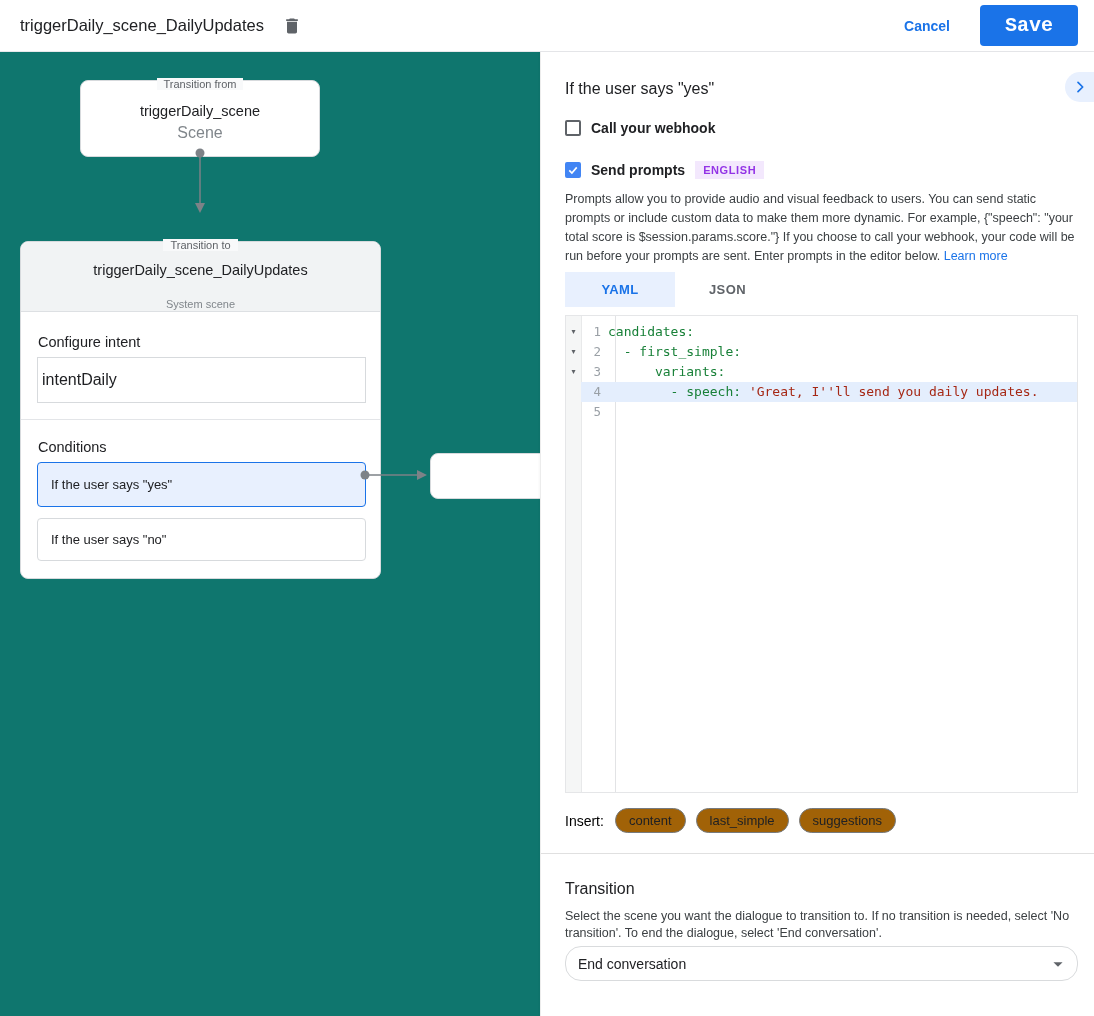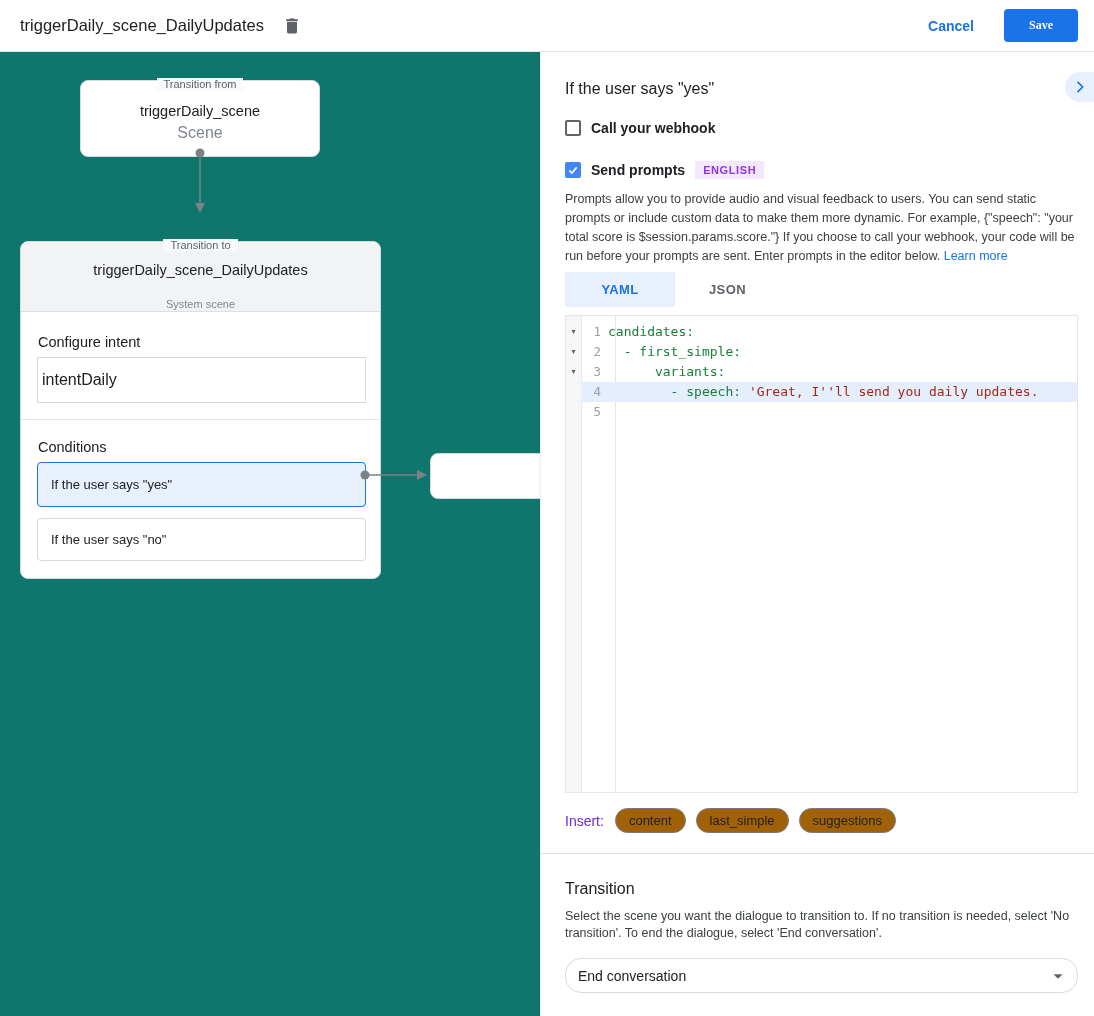--- a/index.html
+++ b/index.html
@@ -8,22 +8,22 @@
 
   
   .topbar { height:52px; background:#fff; border-bottom:1px solid #e7e8eb;
     display:flex; align-items:center; padding:0 16px 0 20px; }
   .topbar-title { font-size:16.5px; color:#202124; }
   .trash-btn { margin-left:16px; width:24px; height:24px; display:flex;
     align-items:center; justify-content:center; cursor:pointer; background:none; border:none; }
   .topbar-spacer { flex:1; }
   .cancel-btn { color:#1a73e8; font-size:14px; font-weight:bold; background:none;
     border:none; margin-right:30px; cursor:pointer; font-family:inherit; }
-  .save-btn { background:#1a73e8; color:#fff; font-size:12px; font-weight:bold;
-    border:none; border-radius:4px; padding:9px 25px; cursor:pointer; font-family:Liberation Serif, serif; }
+  .save-btn { background:#1a73e8; color:#fff; font-size:20px; font-weight:bold;
+    border:none; border-radius:4px; padding:9px 25px; cursor:pointer; font-family:Liberation Mono, monospace; }
 
   .main { display:flex; height:964px; }
 
   
   .canvas { width:540px; position:relative; background:#0f766e; overflow:hidden; flex:none; }
   .node { position:absolute; background:#fff; border:1px solid #d7dadd; border-radius:8px; }
   .node-legend { position:absolute; top:-7px; left:0; right:0; text-align:center; pointer-events:none; }
   .node-legend span { background:#f8f9fa; padding:0 7px; font-size:11px; color:#5f6368; }
   .from-node { left:80px; top:28px; width:240px; height:77px; text-align:center; }
   .from-node .nt { margin-top:22px; font-size:14.5px; color:#202124; }
@@ -81,28 +81,28 @@
   .ed-row { display:flex; height:20px; align-items:center; position:relative; z-index:1; }
   .ed-row.hl { background:linear-gradient(to right, transparent 15px, #e4eefd 15px); }
   .fold { width:15px; text-align:center; font-size:8px; color:#5f6368;
     font-family:"DejaVu Sans",sans-serif; flex:none; }
   .lnum { width:27px; text-align:right; padding-right:7px; color:#9aa0a6; font-size:12.5px; flex:none; }
   .lcode { flex:1; white-space:pre; overflow:hidden; }
   .tok-key { color:#188038; }
   .tok-str { color:#a52714; }
 
   .insert-row { margin-top:15px; display:flex; align-items:center; }
-  .insert-label { font-size:14px; color:#6d28d9; margin-right:11px; }
+  .insert-label { font-size:14px; color:#000000; margin-right:11px; }
   .chip { border:1px solid #767a7e; border-radius:13px; padding:4px 13px; font-size:13px;
     color:#202124; background:#a16207; margin-right:10px; cursor:pointer; font-family:inherit; }
 
   .hdivider { margin:20px 0 0 -24px; width:554px; border-top:1px solid #e0e0e0; }
   .trans-title { margin-top:26px; font-size:16px; color:#202124; }
   .trans-desc { margin-top:10px; font-size:12.5px; line-height:17px; color:#3c4043; max-width:520px; }
-  .dropdown { margin-top:16px; height:35px; border:1px solid #d9dbdd; border-radius:16px;
+  .dropdown { margin-top:4px; height:35px; border:1px solid #d9dbdd; border-radius:16px;
     display:flex; align-items:center; justify-content:space-between; padding:0 8px 0 12px;
     font-size:14px; color:#202124; cursor:pointer; background:#fff; }
 </style>
 </head>
 <body>
 
 <div class="topbar">
   <div class="topbar-title">triggerDaily_scene_DailyUpdates</div>
   <button class="trash-btn">
     <svg width="20" height="20" viewBox="0 0 24 24">

